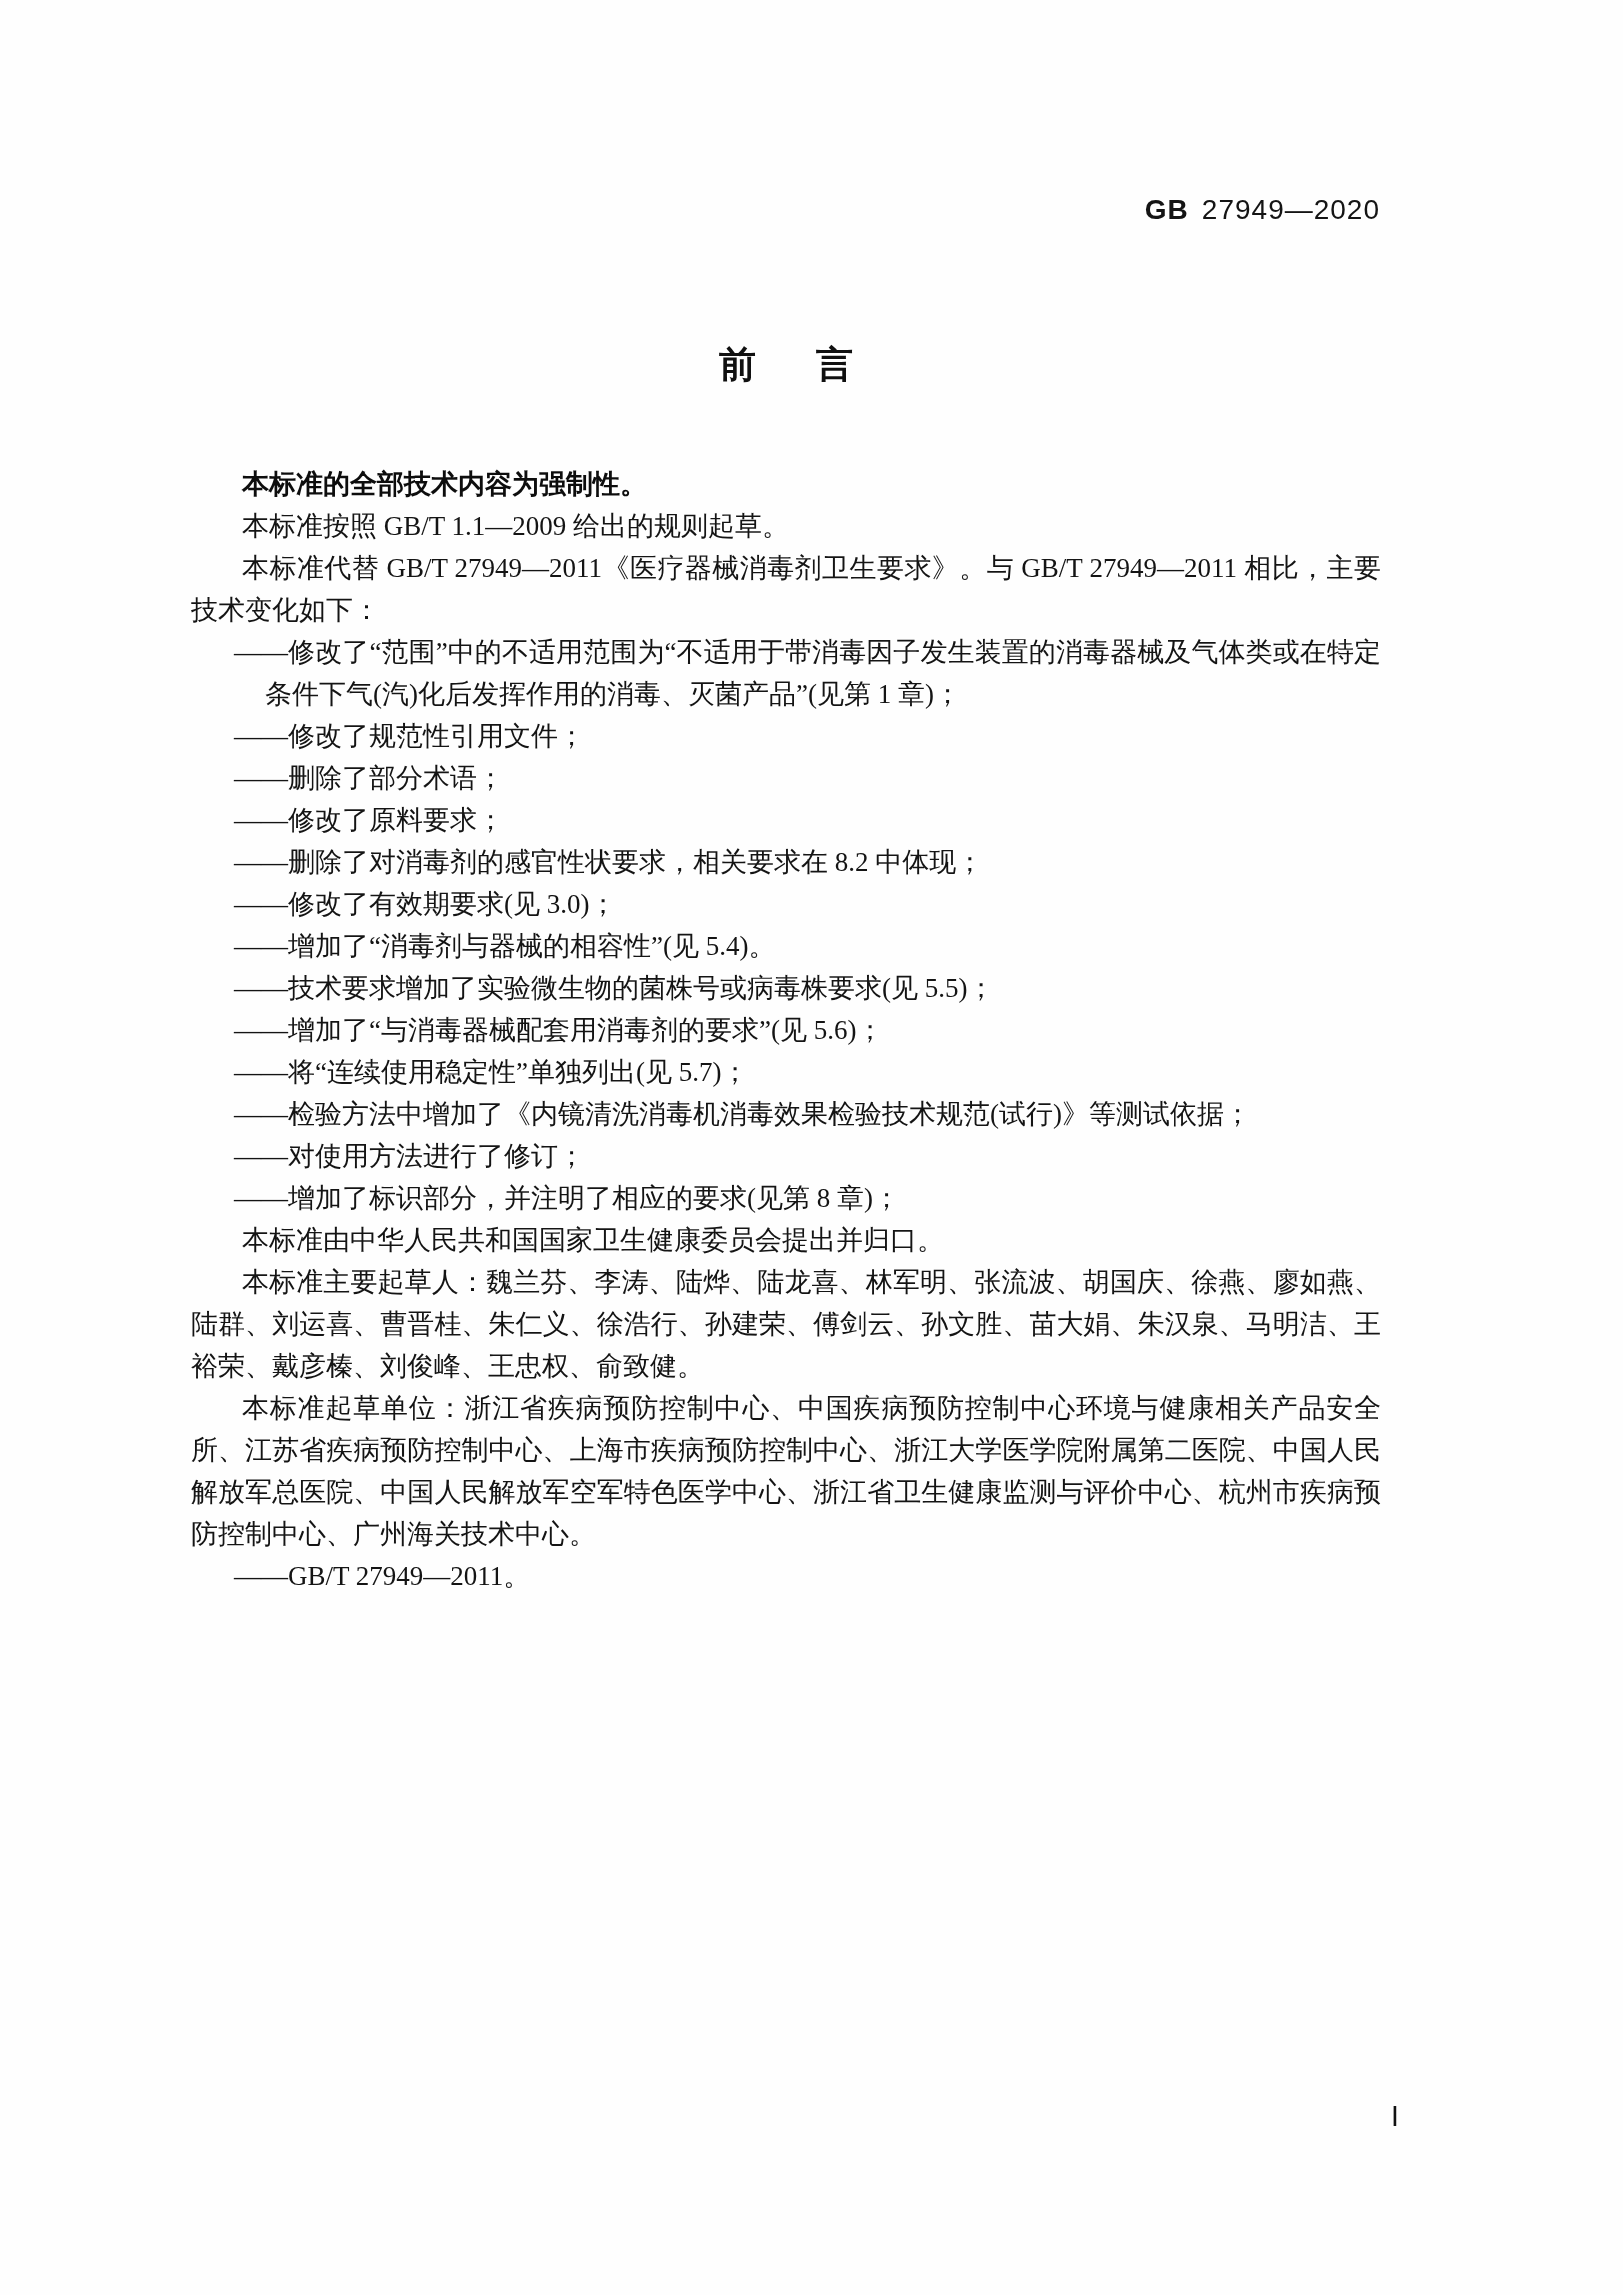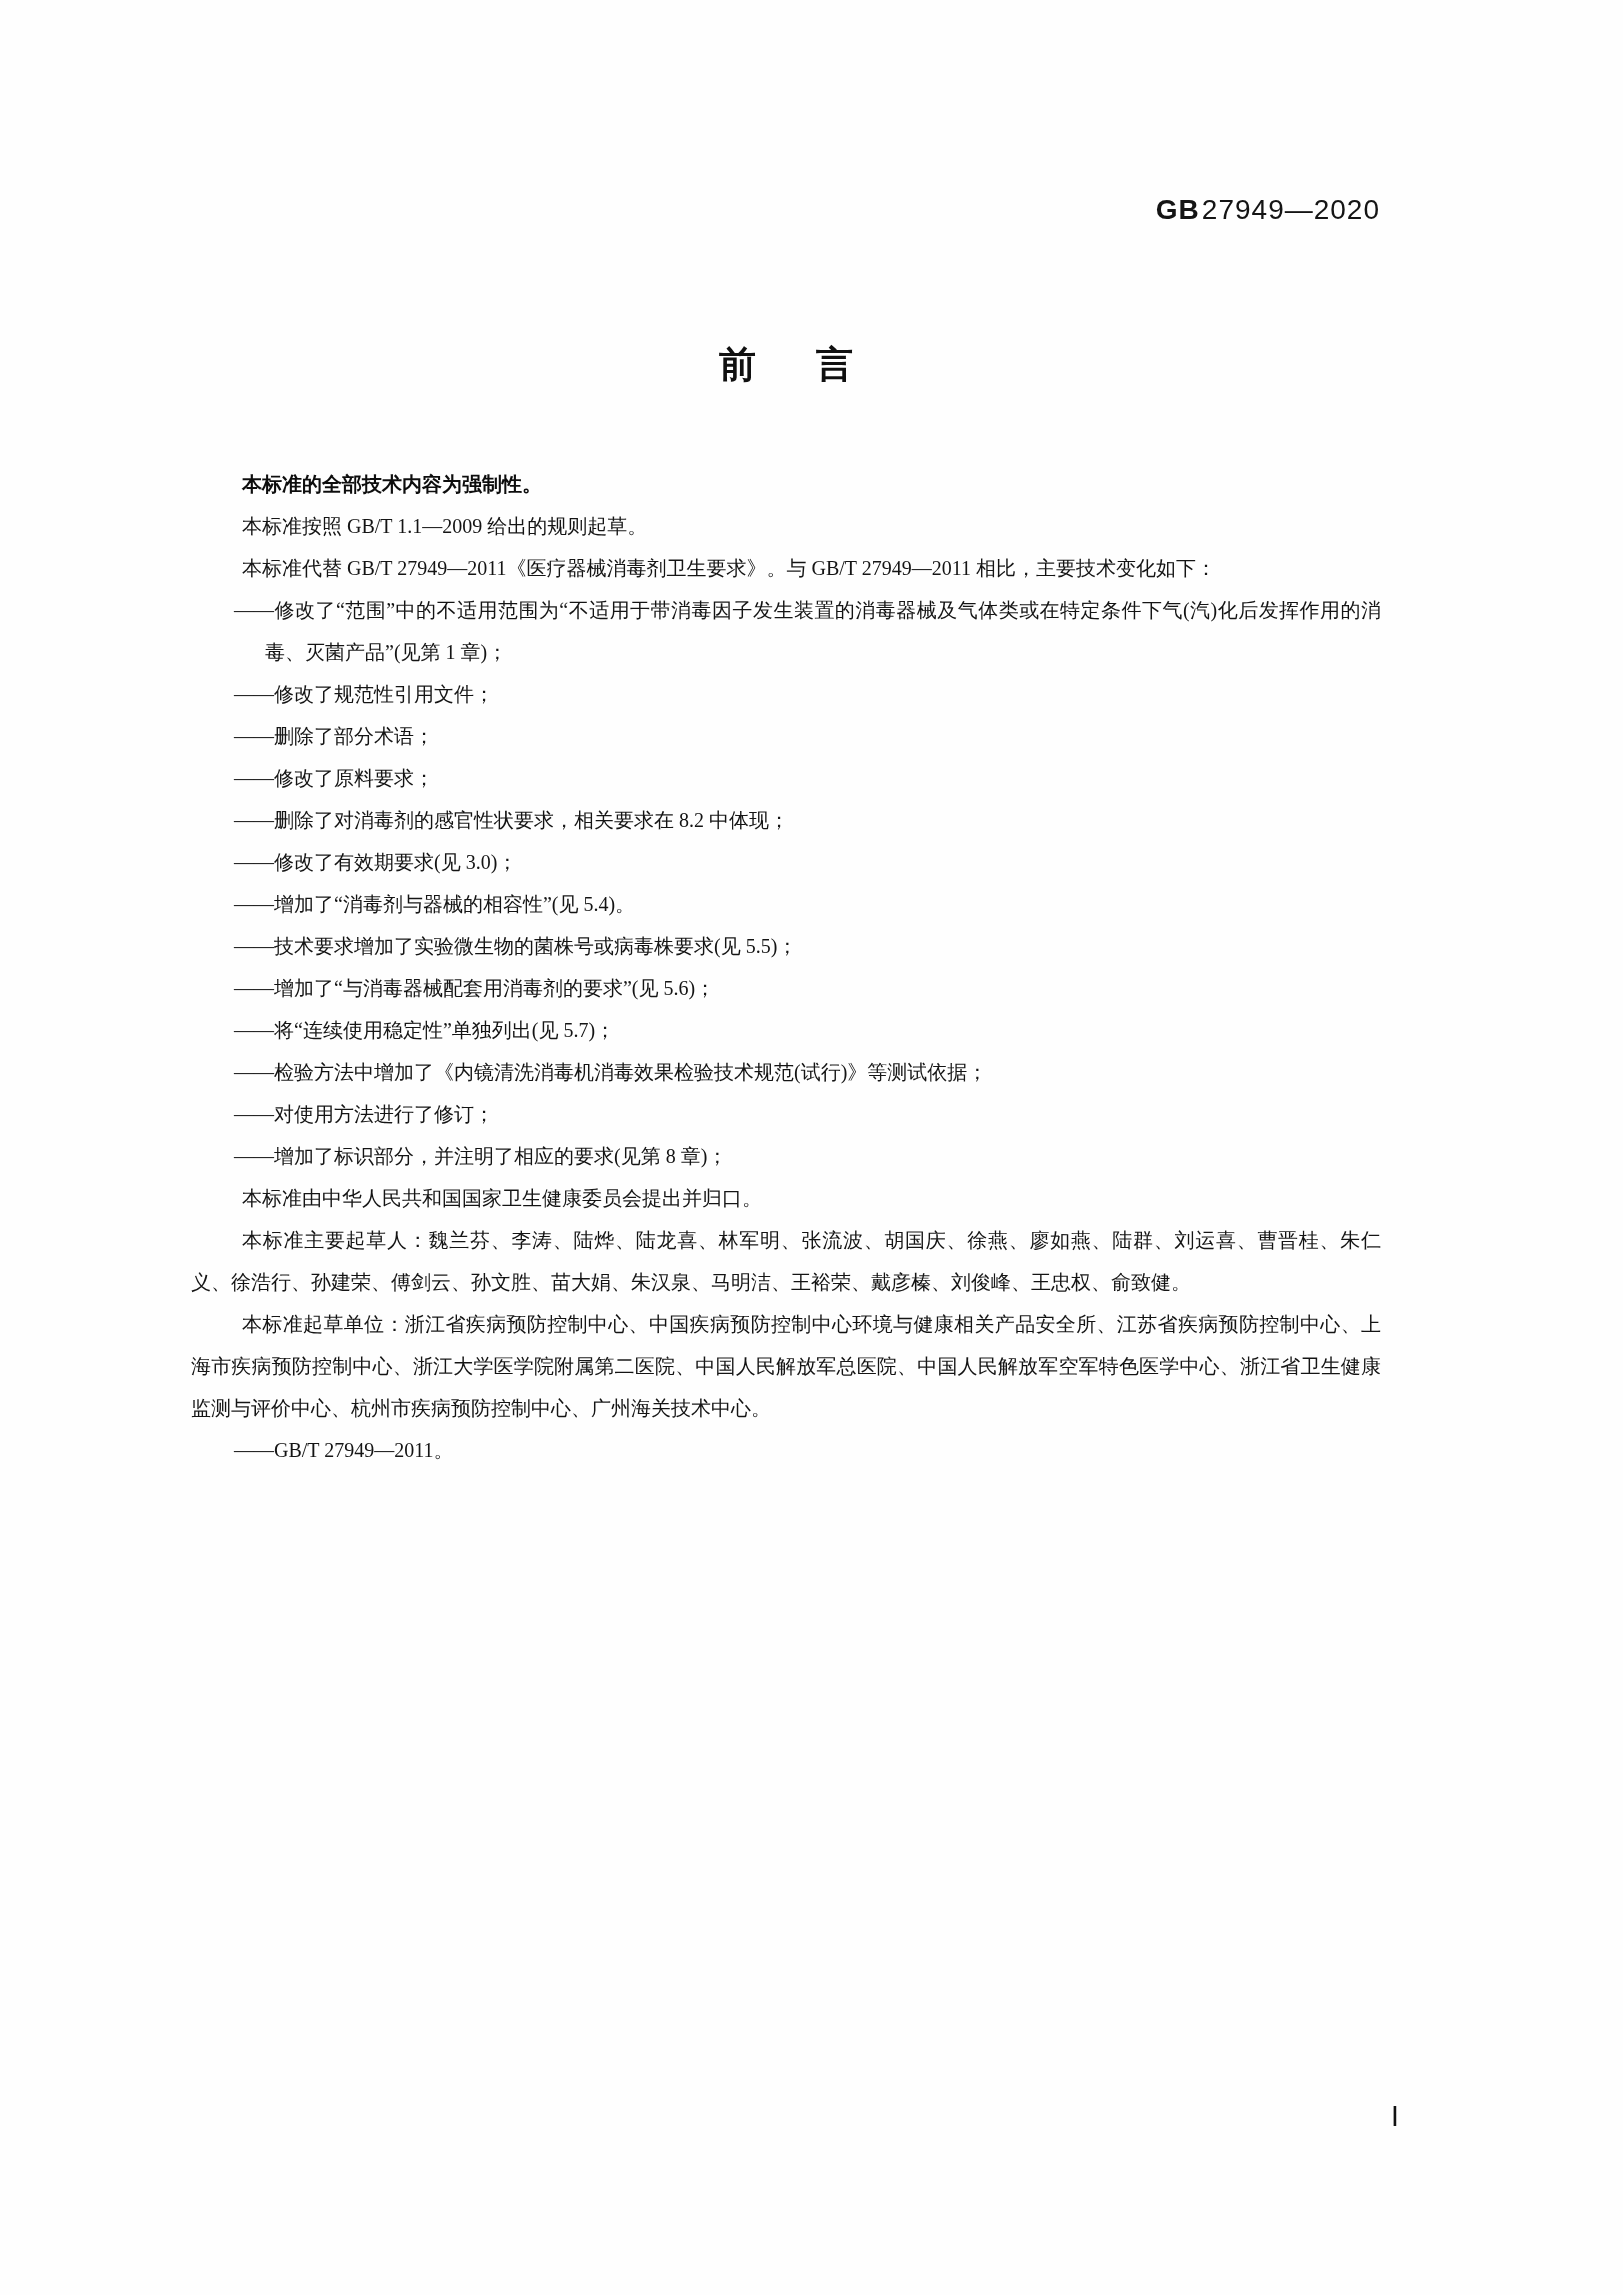--- a/index.html
+++ b/index.html
@@ -22,21 +22,21 @@
     top: 194px;
     right: 243px;
     font-size: 28px;
     line-height: 31px;
     font-family: "Liberation Sans", "DejaVu Sans", sans-serif;
     letter-spacing: 1px;
     white-space: nowrap;
   }
   .std-code .prefix {
     font-weight: 900;
-    margin-right: 2px;
+    margin-right: 13px;
   }
   .std-code .number {
     font-weight: 400;
   }
   
   .doc-title {
     position: absolute;
     left: 191px;
     top: 340px;
     width: 1190px;
@@ -50,21 +50,21 @@
   .doc-title .title-gap {
     display: inline-block;
     width: 60px;
   }
   
   .content {
     position: absolute;
     left: 191px;
     top: 463px;
     width: 1190px;
-    font-size: 20px;
+    font-size: 27px;
     line-height: 42px;
     text-align: justify;
   }
   .content p { margin: 0; }
   .para      { text-indent: 51px; }
   .para-bold {
     text-indent: 51px;
     font-weight: 700;
     font-family: "Liberation Sans", "DejaVu Sans", sans-serif;
     color: #0d0d0d;

